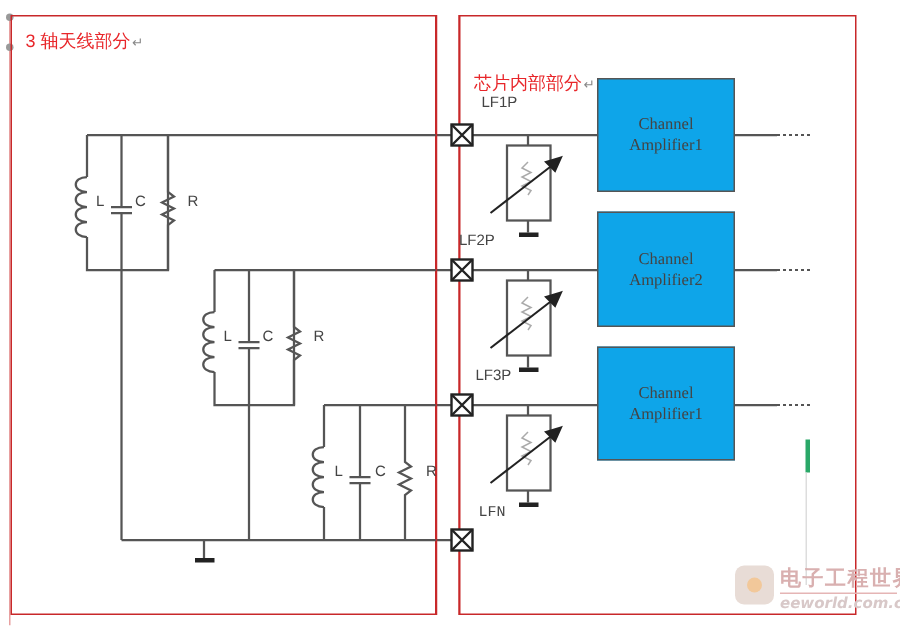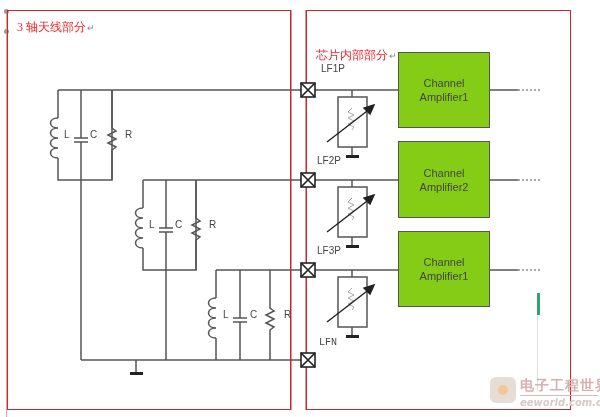--- a/index.html
+++ b/index.html
@@ -1,20 +1,20 @@
 <!DOCTYPE html>
 <html><head>
 <meta charset="utf-8">
 <style>
   html, body { margin:0; padding:0; background:#ffffff; }
   body { width:600px; height:417px; position:relative; overflow:hidden; font-family:"Liberation Sans", sans-serif; }
   .frame { position:absolute; border:1px solid #c8282a; box-sizing:border-box; }
-  .frame-title { position:absolute; color:#e8262a; font-family:Liberation Serif, serif; font-size:12px; white-space:nowrap; }
+  .frame-title { position:absolute; color:#e8262a; font-family:Liberation Sans, sans-serif; font-size:12px; white-space:nowrap; }
   .para-mark { color:#888; font-size:9px; margin-left:1px; }
-  .amp-box { position:absolute; border:1.5px solid #555; box-sizing:border-box; background:#84cc16; display:flex; flex-direction:column; align-items:center; justify-content:center; color:#444; font-size:11px; line-height:14px; }
+  .amp-box { position:absolute; border:1.5px solid #555; box-sizing:border-box; background:#0ea5e9; display:flex; flex-direction:column; align-items:center; justify-content:center; color:#444; font-size:11px; line-height:14px;font-family:Liberation Serif, serif; }
   .lbl { position:absolute; color:#444; font-size:10px; white-space:nowrap; }
   svg.wires { position:absolute; left:0; top:0; }
   .watermark { position:absolute; left:490px; top:377px; width:110px; height:40px; }
   .wm-logo { position:absolute; left:0; top:0; width:26px; height:26px; border-radius:6px; background:#e8dcd6; }
   .wm-logo-inner { position:absolute; left:8px; top:8px; width:10px; height:10px; border-radius:50%; background:#f2c89a; }
   .wm-cn { position:absolute; left:30px; top:0px; color:#d9b0b0; font-family:"DejaVu Sans", sans-serif; font-size:14px; font-weight:bold; letter-spacing:1px; white-space:nowrap; }
   .wm-en { position:absolute; left:30px; top:20px; color:#d8c8c8; font-family:"DejaVu Sans", sans-serif; font-style:italic; font-weight:bold; font-size:10px; white-space:nowrap; }
   .wm-line { position:absolute; left:30px; top:18px; width:78px; height:1px; background:#e5b5b5; }
   .green-bar { position:absolute; left:537px; top:293px; width:3px; height:22px; background:#2aa868; }
   .gray-vline { position:absolute; left:537px; top:315px; width:1px; height:75px; background:#ddd; }
@@ -136,21 +136,21 @@
 
 <div class="lbl" style="left:149px; top:219px;">L</div>
 <div class="lbl" style="left:175px; top:219px;">C</div>
 <div class="lbl" style="left:209px; top:219px;">R</div>
 
 <div class="lbl" style="left:223px; top:309px;">L</div>
 <div class="lbl" style="left:250px; top:309px;">C</div>
 <div class="lbl" style="left:284px; top:309px;">R</div>
 
 <div class="lbl" style="left:321px; top:63px;">LF1P</div>
-<div class="lbl" style="left:317px; top:155px;">LF2P</div>
+<div class="lbl" style="left:306px; top:155px;">LF2P</div>
 <div class="lbl" style="left:317px; top:245px;">LF3P</div>
 <div class="lbl" style="left:319px; top:337px;font-family:Liberation Mono, monospace;">LFN</div>
 
 <div class="amp-box" style="left:398px; top:52px; width:92px; height:76px;">
   <span>Channel</span>
   <span>Amplifier1</span>
 </div>
 <div class="amp-box" style="left:398px; top:141px; width:92px; height:77px;">
   <span>Channel</span>
   <span>Amplifier2</span>

